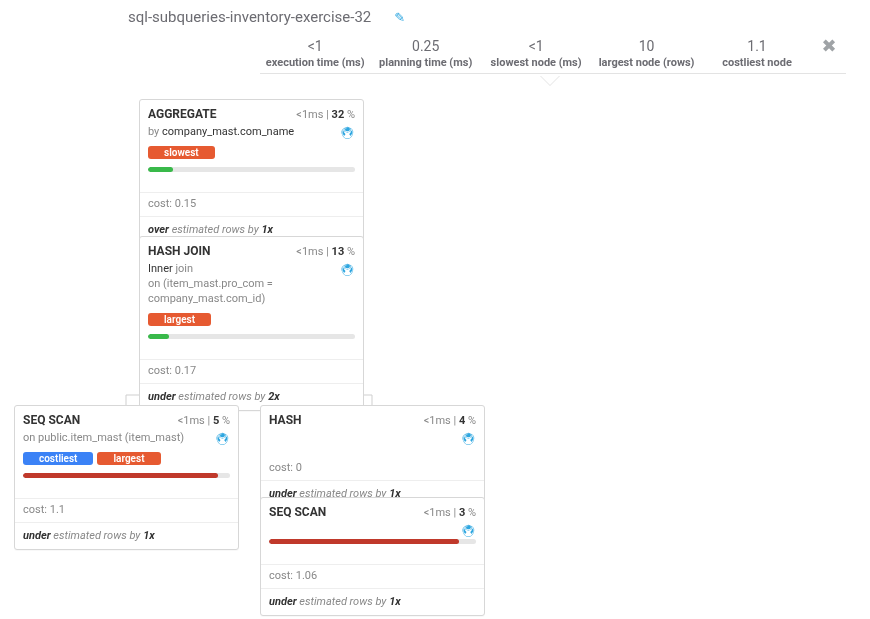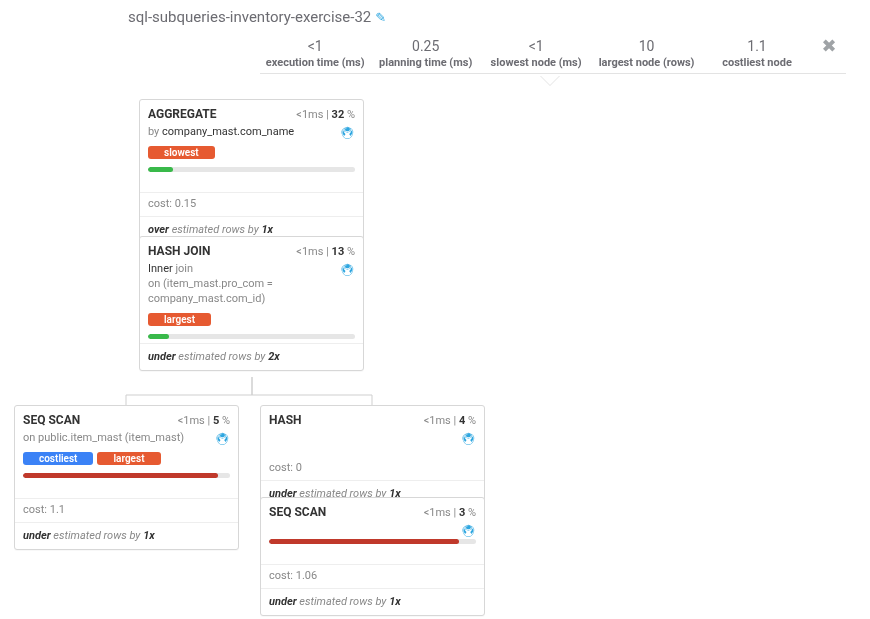--- a/index.html
+++ b/index.html
@@ -14,21 +14,21 @@
     overflow: hidden;
   }
   .title-bar {
     position: absolute;
     top: 8px;
     left: 128px;
     font-size: 15px;
     color: #6c6c72;
     display: flex;
     align-items: center;
-    gap: 4px;
+    gap: 23px;
   }
   .pencil-icon { color: #2da6e0; font-size: 13px; }
   .stats-row {
     position: absolute;
     top: 38px;
     left: 260px;
     right: 24px;
     display: flex;
     justify-content: flex-start;
     gap: 0;
@@ -256,20 +256,24 @@
       <span class="db-icon">🖲</span>
     </div>
     <div class="badges">
       <span class="badge largest">largest</span>
     </div>
     <div class="bar-row">
       <div class="bar bar-green">
           <div class="bar-fill" style="width:10%"></div>
         </div>
     </div>
+    <div class="cost-line">
+      <span>cost:</span>
+      <span class="strong">0.17</span>
+    </div>
     <div class="est-line">
       <b>under</b>
       <span>estimated rows by</span>
       <b>2x</b>
     </div>
   </div>
 
   <div class="node" style="left:14px; top:405px; width:225px;">
     <div class="node-head">
       <span class="node-title">SEQ SCAN</span>

